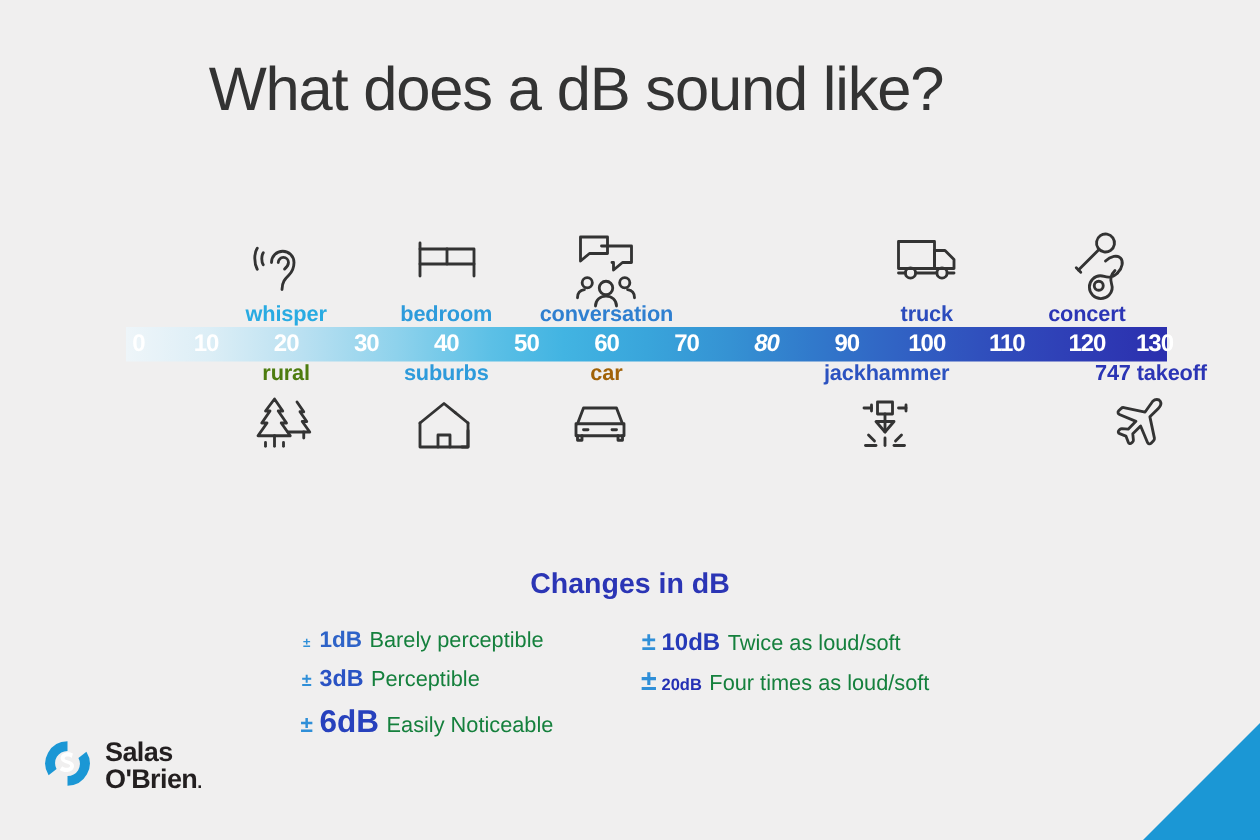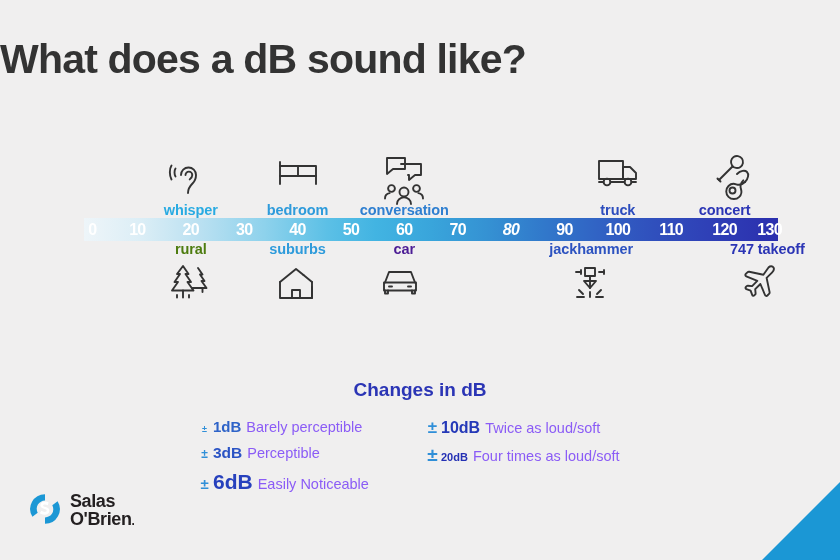--- a/index.html
+++ b/index.html
@@ -14,22 +14,23 @@
     overflow: hidden;
     position: relative;
   }
 
   
   .title {
     position: absolute;
     top: 36px;
     left: 0;
     width: 768px;
+    text-align: center;
     font-size: 41px;
-    font-weight: bold;
+    font-weight: normal;
     color: #333333;
     letter-spacing: -0.8px;
   }
 
   
   .scale-block {
     position: absolute;
     left: 84px;
     top: 128px;
     width: 694px;
@@ -140,21 +141,21 @@
     width: 17px;
     text-align: center;
     font-weight: bold;
     color: #2f8fd8;
   }
   .legend-item .val {
     font-weight: bold;
     margin-right: 5px;
   }
   .legend-item .desc {
-    color: #8b5cf6;
+    color: #15803d;
     font-size: 14.5px;
   }
 
   
   .logo {
     position: absolute;
     left: 28px;
     top: 492px;
     display: flex;
     align-items: flex-start;
@@ -291,21 +292,21 @@
             <g fill="none" stroke="#333" stroke-width="1.9" stroke-linecap="round" stroke-linejoin="round">
       <path d="M8 20 24 7l7.5 6.1"></path>
       <path d="M8 20v16h32V20"></path>
       <path d="M31.5 13.1 40 20"></path>
       <path d="M20 36v-8h8v8"></path>
       <path d="M40 25v11h-4"></path>
     </g>
           </svg></span>
       </div>
       <div class="marker" style="left: 46.1538%;">
-        <span class="lbl" style="color: #4c1d95;">car</span>
+        <span class="lbl" style="color: #a16207;">car</span>
         <span class="icon"><svg width="52" height="38" viewBox="0 0 52 38">
             <g fill="none" stroke="#333" stroke-width="1.9" stroke-linecap="round" stroke-linejoin="round">
       <path d="M7 20.5 11 10h22l4 10.5"></path>
       <path d="M6 20.5h32v8H6z"></path>
       <path d="M10 28.5v3H7v-3"></path>
       <path d="M37 28.5v3h-3v-3"></path>
       <path d="M11 24.5h3"></path>
       <path d="M30 24.5h3"></path>
     </g>
           </svg></span>

